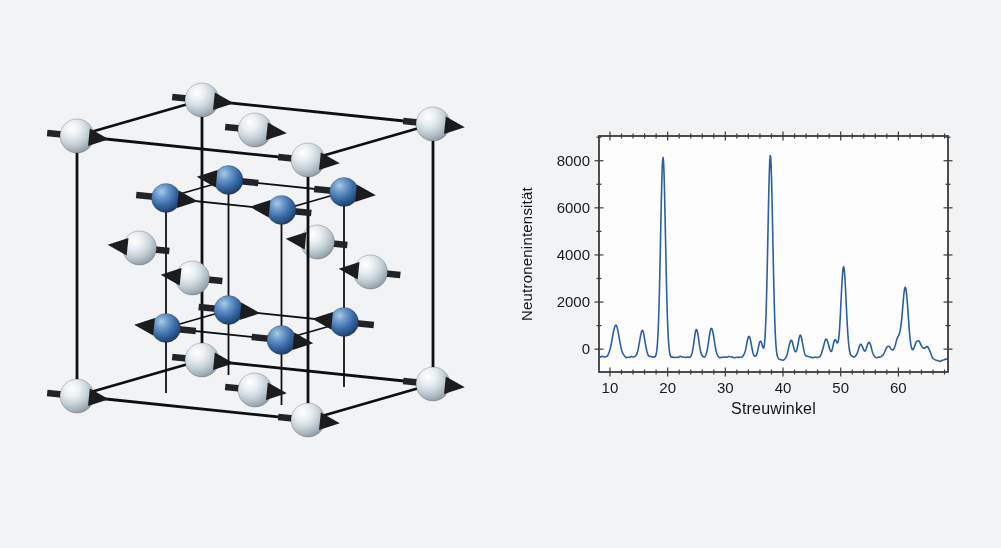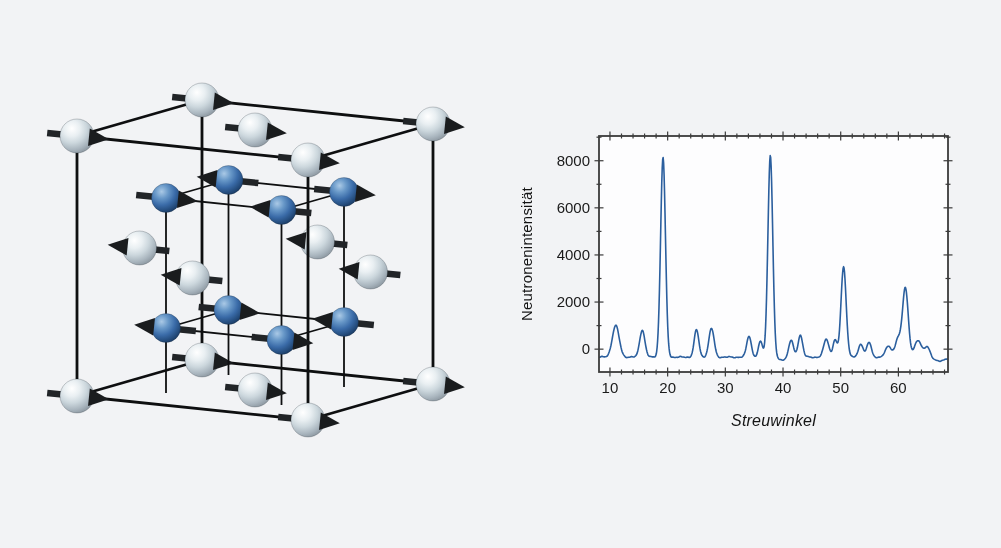--- a/index.html
+++ b/index.html
@@ -3,21 +3,21 @@
 <meta charset="utf-8">
 <style>
   html,body{margin:0;padding:0;}
   body{
     width:1001px;height:548px;position:relative;overflow:hidden;
     background:#f2f3f5;
     font-family:"Liberation Sans", sans-serif;
   }
   #fig-svg{position:absolute;left:0;top:0;}
   .axis-label{color:#141414;font-size:16px;letter-spacing:.2px;}
-  #xlabel{position:absolute;left:599px;top:412px;width:349px;text-align:center;font-style:italic;}
+  #xlabel{position:absolute;left:599px;top:400px;width:349px;text-align:center;}
   #ylabel{
     position:absolute;left:518px;top:135px;width:22px;height:238px;
     writing-mode:vertical-rl;transform:rotate(180deg);
     text-align:center;font-size:15px;white-space:nowrap;
   }
 </style>
 </head>
 <body>
 
 <svg id="fig-svg" width="1001" height="548" viewBox="0 0 1001 548">

